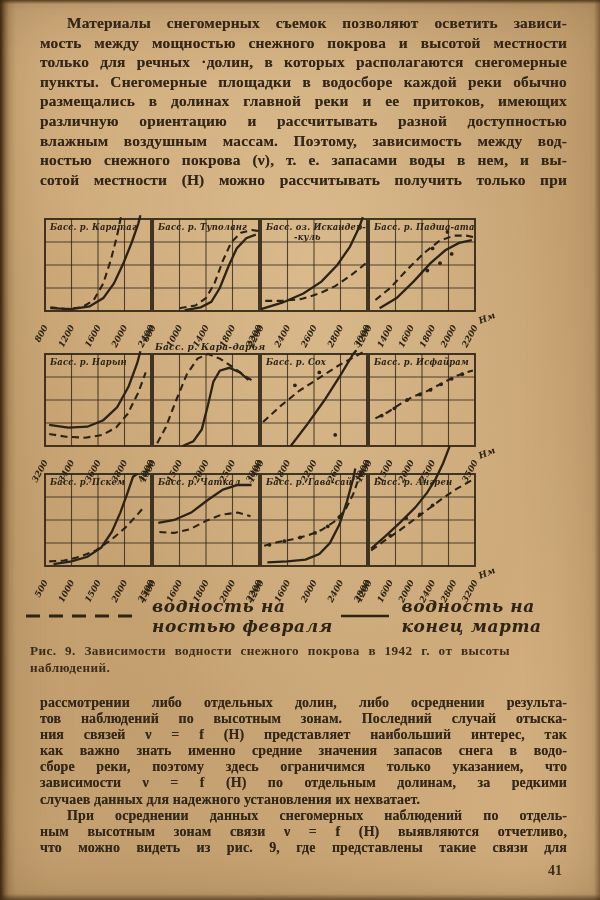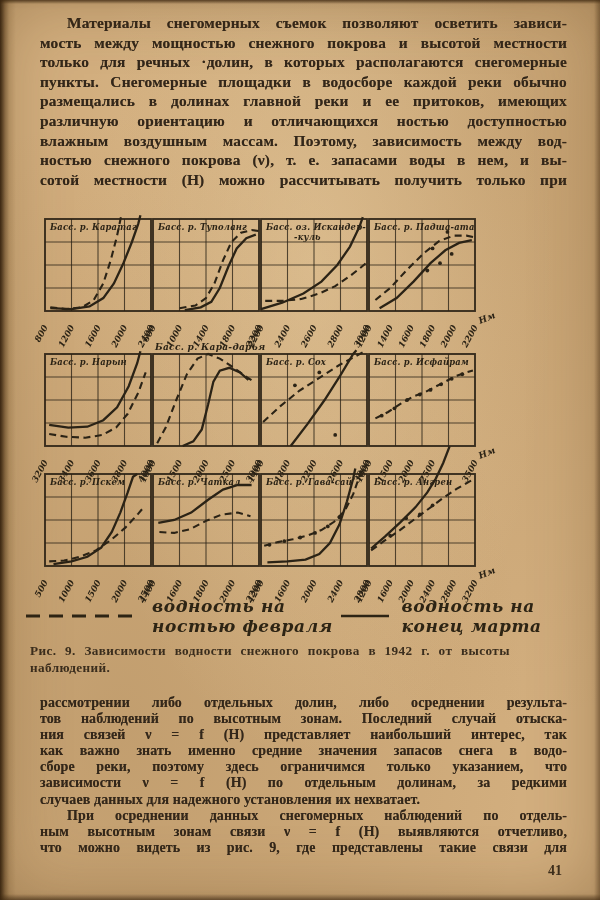--- a/index.html
+++ b/index.html
@@ -56,21 +56,21 @@
 <body>
 
 <div class="page">
 
   <div class="text-block" id="text-top">
       <div class="line jline indent">Материалы снегомерных съемок позволяют осветить зависи-</div>
       <div class="line jline">мость между мощностью снежного покрова и высотой местности</div>
       <div class="line jline">только для речных ·долин, в которых располагаются снегомерные</div>
       <div class="line jline">пункты. Снегомерные площадки в водосборе каждой реки обычно</div>
       <div class="line jline">размещались в долинах главной реки и ее притоков, имеющих</div>
-      <div class="line jline">различную ориентацию и отличающихся ностью доступностью</div>
+      <div class="line jline">различную ориентацию и рассчитывать разной доступностью</div>
       <div class="line jline">влажным воздушным массам. Поэтому, зависимость между вод-</div>
       <div class="line jline">ностью снежного покрова (ν), т. е. запасами воды в нем, и вы-</div>
       <div class="line jline">сотой местности (Н) можно рассчитывать получить только при</div>
     </div>
 
   <div id="figure">
     <div id="chart-grid">
         <div class="chart-row" style="top: 0px;">
           <div class="chart-cell">
             <svg width="108" height="134" xmlns="http://www.w3.org/2000/svg">

